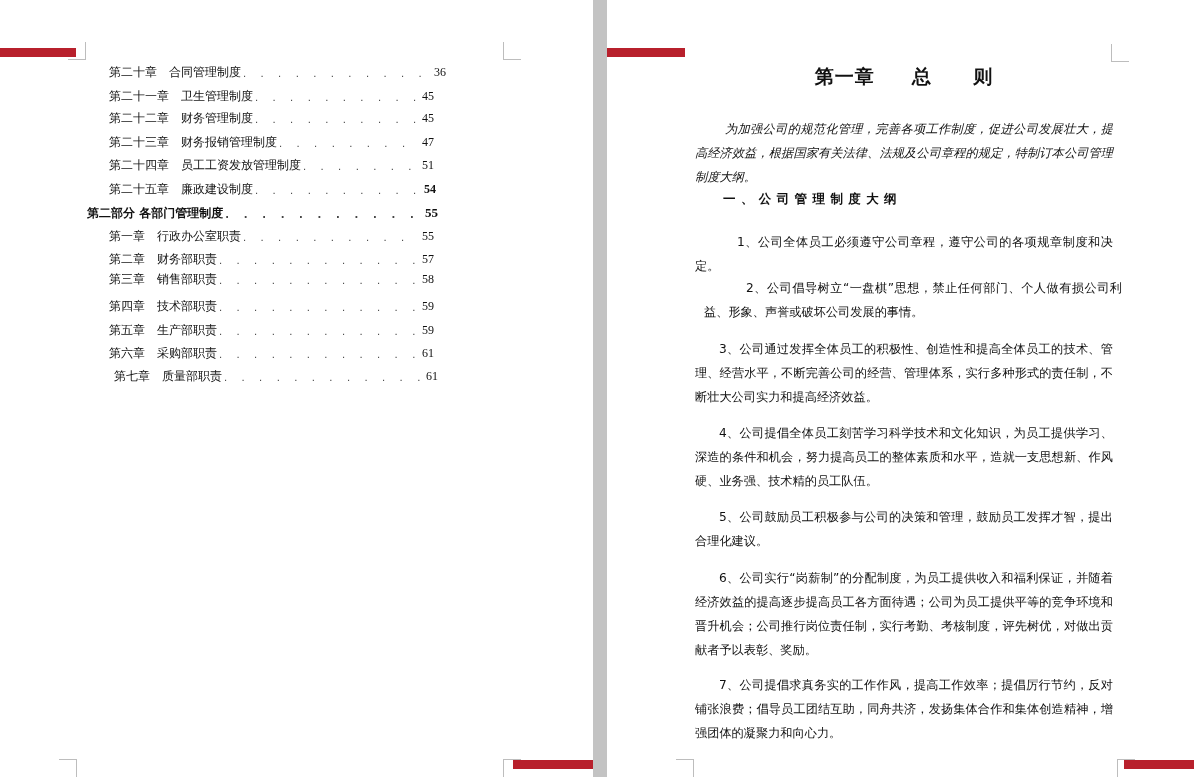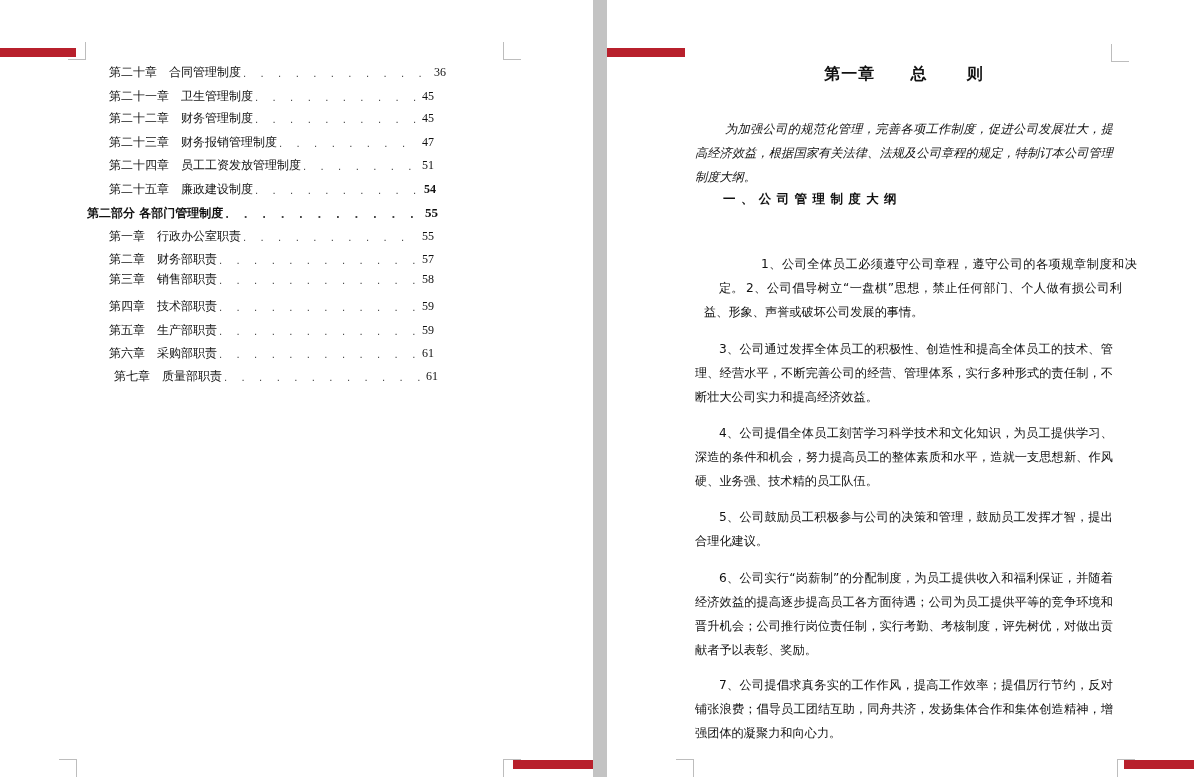--- a/index.html
+++ b/index.html
@@ -16,21 +16,21 @@
     .c-tl { border-right-width:1px; border-top-width:1px; }     
     .c-tr { border-left-width:1px; border-top-width:1px; }      
 
     .toc { position:absolute; left:0; top:0; width:593px; }
     .toc-row { position:absolute; height:20px; display:flex; align-items:center; font-size:12px; white-space:nowrap; }
     .toc-row .t { padding-right:2px; }
     .toc-row .leader { flex:1; overflow:hidden; color:#444; letter-spacing:5.6px; font-size:10px; line-height:10px; margin-top:4px; }
     .toc-row .pg { padding-left:3px; font-family:"Liberation Serif", serif; font-size:12px; }
     .toc-row.bold { font-weight:bold; }
     .toc-row.bold .pg { font-weight:bold; font-size:13px; }
-    .title { position:absolute; left:695px; width:418px; top:64px; text-align:center; font-weight:bold; font-size:16px; letter-spacing:1px; }
+    .title { position:absolute; left:695px; width:418px; top:64px; text-align:center; font-weight:bold; font-size:19px; letter-spacing:1px; }
     .title span { display:inline-block; }
     .heading { position:absolute; left:723px; top:191px; font-weight:bold; font-size:12.5px; letter-spacing:5.4px; }
     .para { position:absolute; left:695px; width:418px; font-size:12.2px; line-height:24px; text-align:justify; }
   </style>
 </head>
 <body>
 
 <div class="page page-left">
   <div class="redbar" style="left:0;top:48px;width:76px;"></div>
   <div class="corner c-bl" style="left:68px;top:42px;"></div>
@@ -128,19 +128,19 @@
   <span style="width:22px;"></span>
   <span>总</span>
   <span style="width:26px;"></span>
   <span>则</span>
 </div>
 
 <p class="para" style="top:105px;text-indent:30px;font-style:italic;">为加强公司的规范化管理，完善各项工作制度，促进公司发展壮大，提高经济效益，根据国家有关法律、法规及公司章程的规定，特制订本公司管理制度大纲。</p>
 
 <div class="heading">一、公司管理制度大纲</div>
 
-<p class="para" style="top:240px;text-indent:42px;margin-left:24px;">1、公司全体员工必须遵守公司章程，遵守公司的各项规章制度和决定。</p>
+<p class="para" style="top:218px;text-indent:42px;">1、公司全体员工必须遵守公司章程，遵守公司的各项规章制度和决定。</p>
 <p class="para" style="top:264px;text-indent:42px;margin-left:9px;">2、公司倡导树立“一盘棋”思想，禁止任何部门、个人做有损公司利益、形象、声誉或破坏公司发展的事情。</p>
 <p class="para" style="top:325px;text-indent:24px;">3、公司通过发挥全体员工的积极性、创造性和提高全体员工的技术、管理、经营水平，不断完善公司的经营、管理体系，实行多种形式的责任制，不断壮大公司实力和提高经济效益。</p>
 <p class="para" style="top:409px;text-indent:24px;">4、公司提倡全体员工刻苦学习科学技术和文化知识，为员工提供学习、深造的条件和机会，努力提高员工的整体素质和水平，造就一支思想新、作风硬、业务强、技术精的员工队伍。</p>
 <p class="para" style="top:493px;text-indent:24px;">5、公司鼓励员工积极参与公司的决策和管理，鼓励员工发挥才智，提出合理化建议。</p>
 <p class="para" style="top:554px;text-indent:24px;">6、公司实行“岗薪制”的分配制度，为员工提供收入和福利保证，并随着经济效益的提高逐步提高员工各方面待遇；公司为员工提供平等的竞争环境和晋升机会；公司推行岗位责任制，实行考勤、考核制度，评先树优，对做出贡献者予以表彰、奖励。</p>
 <p class="para" style="top:661px;text-indent:24px;">7、公司提倡求真务实的工作作风，提高工作效率；提倡厉行节约，反对铺张浪费；倡导员工团结互助，同舟共济，发扬集体合作和集体创造精神，增强团体的凝聚力和向心力。</p>
 
 </body></html>

